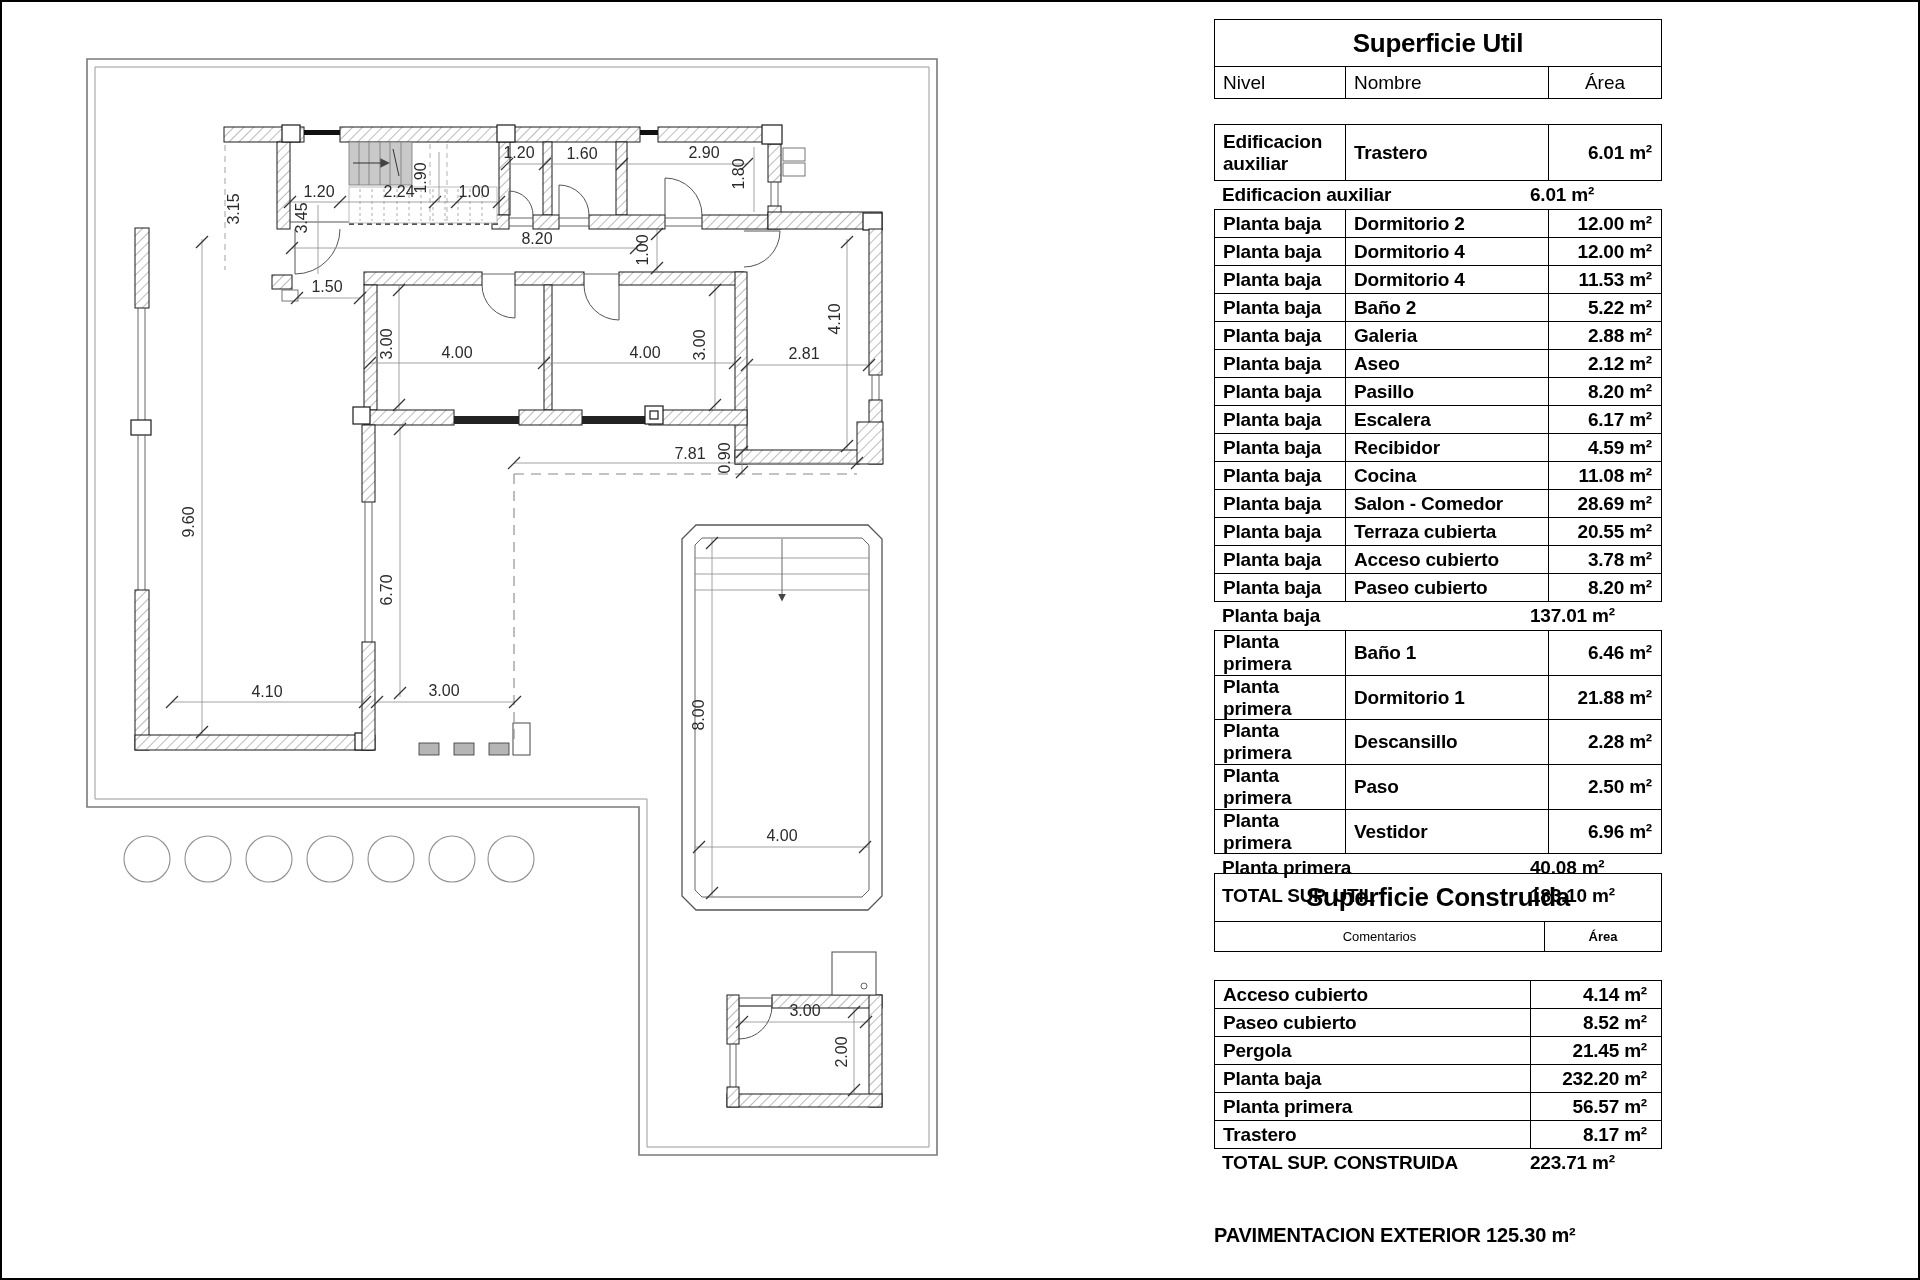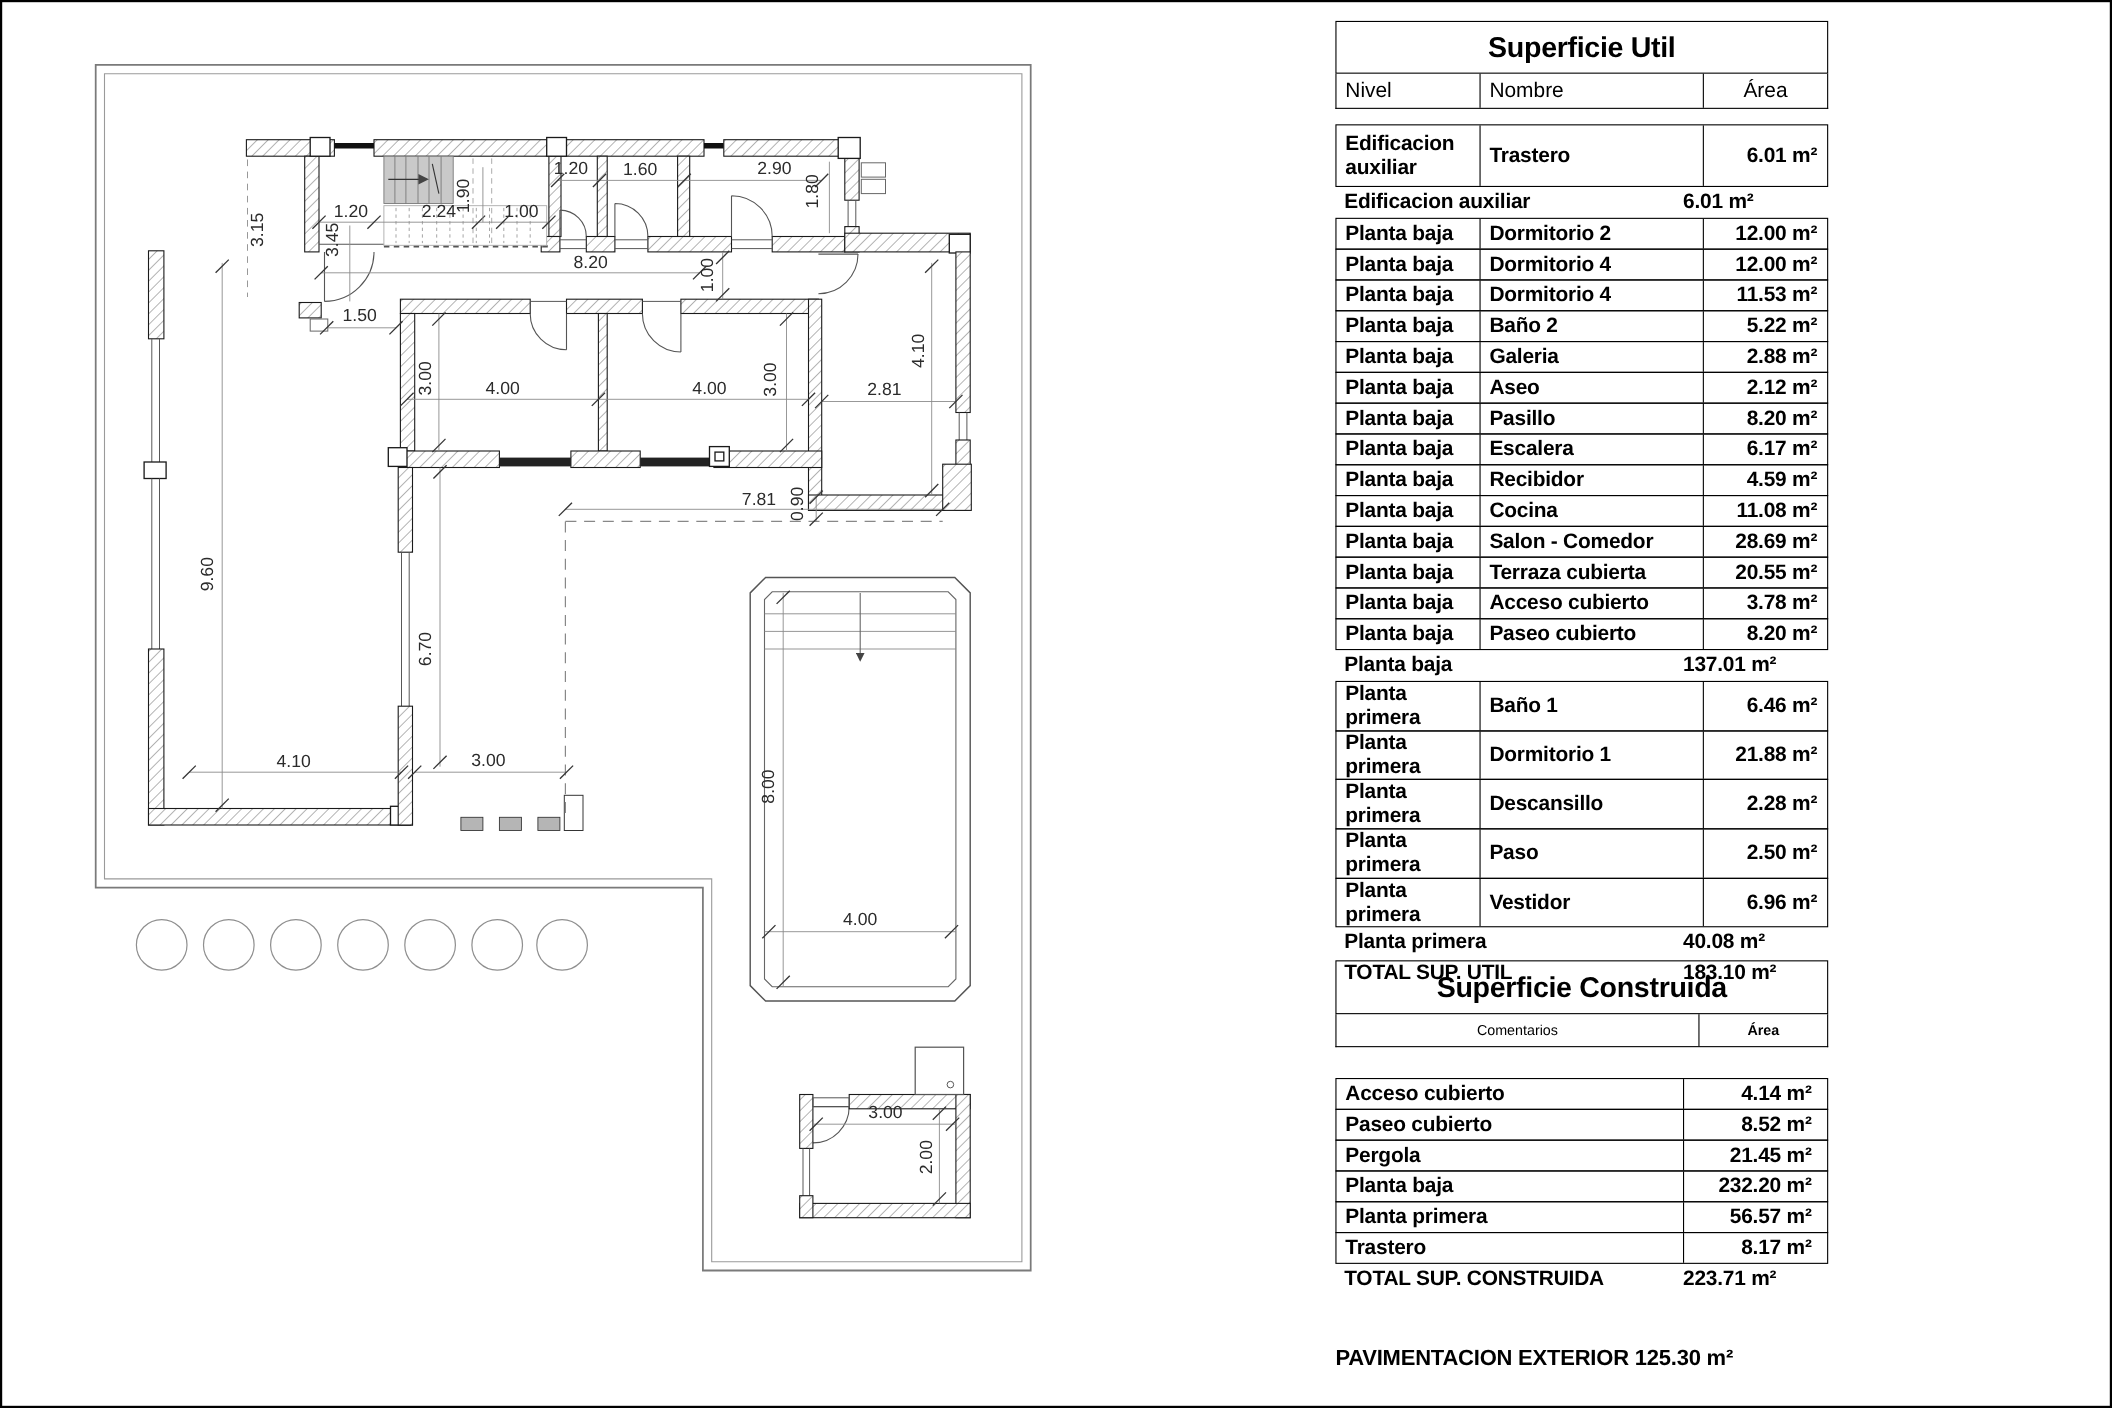--- a/index.html
+++ b/index.html
@@ -16,21 +16,21 @@
   .tbl{position:absolute;left:1212px;width:448px}
   .title{height:46px;border:1.5px solid #000;display:flex;align-items:center;justify-content:center;
          font-size:26px;font-weight:bold;letter-spacing:-.3px}
   .hdr{display:flex;border:1.5px solid #000;border-top:none;height:31px;font-size:19px;font-weight:normal;align-items:stretch}
   .hdr .h0{width:122px;padding-left:8px;display:flex;align-items:center}
   .hdr .h1{flex:1;padding-left:8px;border-left:1px solid #000;display:flex;align-items:center}
   .hdr .h2{width:112px;border-left:1px solid #000;display:flex;align-items:center;justify-content:center}
   .hdr2{display:flex;border:1.5px solid #000;border-top:none;height:29px;font-size:13px;align-items:stretch}
   .hdr2 .h0{flex:1;display:flex;align-items:center;justify-content:center;font-weight:normal}
   .hdr2 .h2{width:116px;border-left:1px solid #000;display:flex;align-items:center;justify-content:center;font-weight:bold}
-  .rows{margin-top:14px}
+  .rows{margin-top:25px}
   .rows2{margin-top:28px}
   .row{display:flex;font-size:19px;font-weight:bold;letter-spacing:-.2px}
   .row.item{border:1px solid #000;min-height:27px;align-items:stretch}
   .row.item.stack{margin-top:-1px}
   .row.tall{min-height:55px}
   .cell{display:flex;align-items:center}
   .nivel{width:122px;padding-left:8px;line-height:1.15}
   .nombre{flex:1;padding-left:8px;border-left:1px solid #000}
   .area{width:103px;padding-right:9px;border-left:1px solid #000;justify-content:flex-end;white-space:nowrap}
   .row.sub,.row.total{height:28px;align-items:center}

